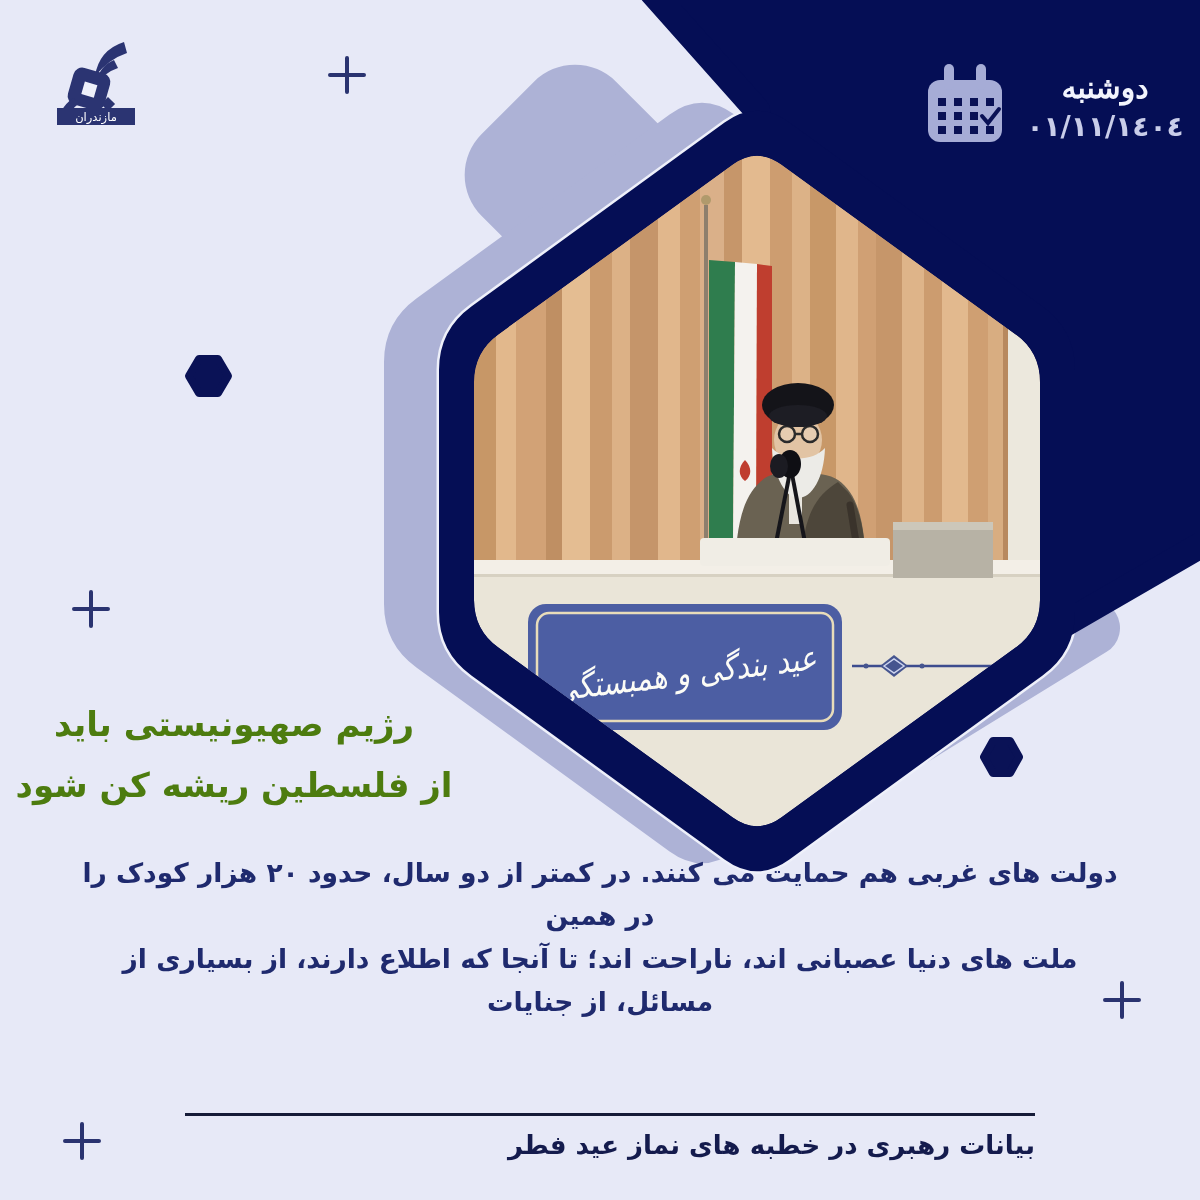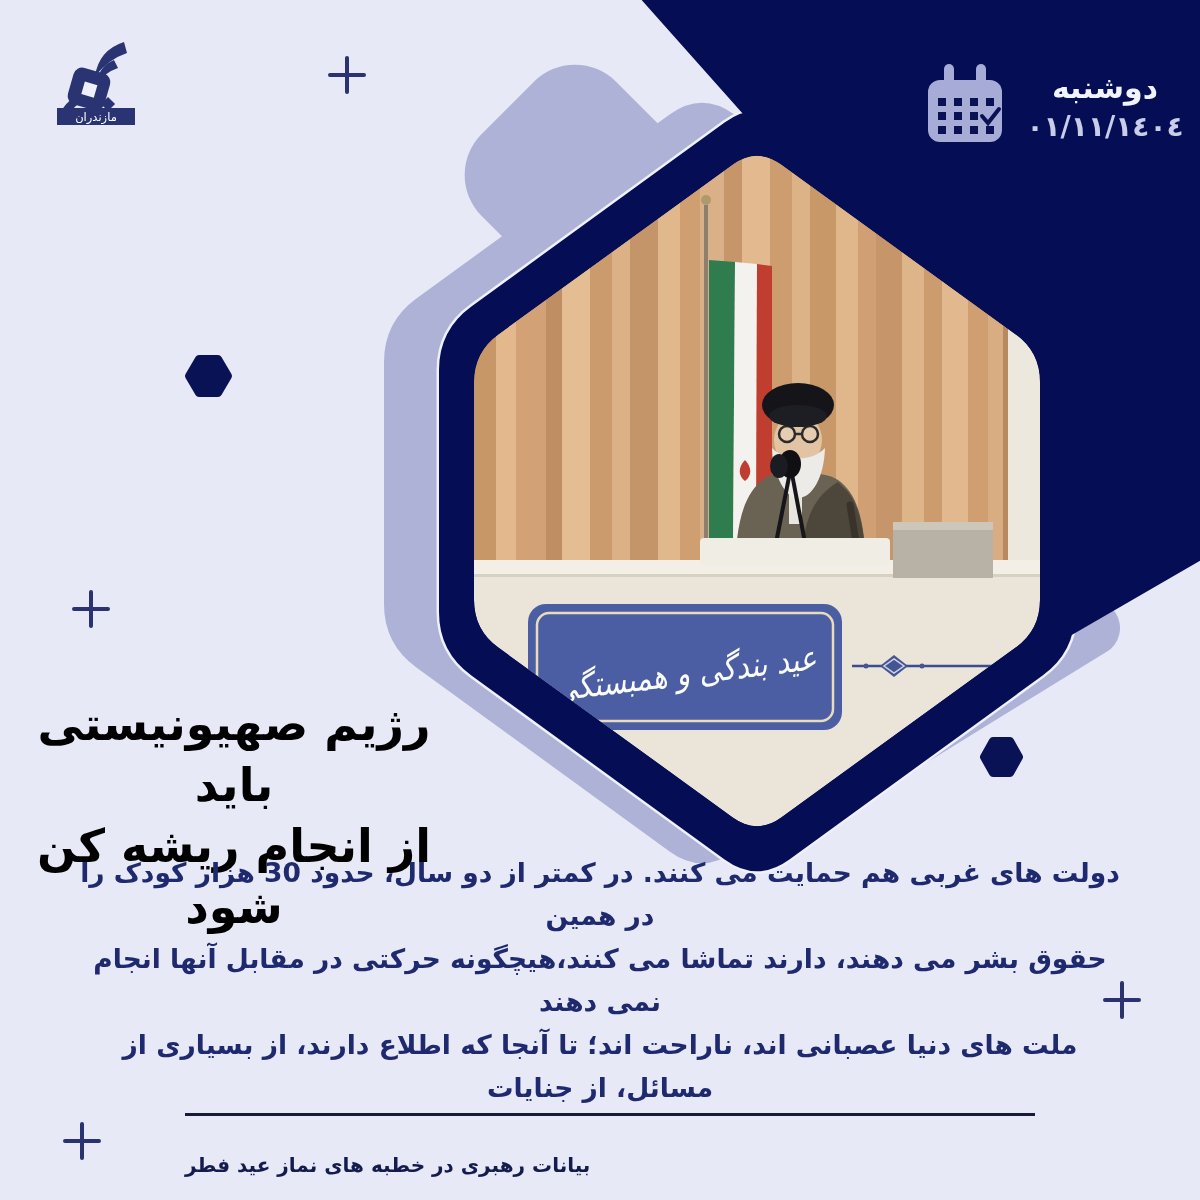--- a/index.html
+++ b/index.html
@@ -1,27 +1,27 @@
 <!DOCTYPE html>
 <html><head>
 <meta charset="utf-8">
 <style>
   html,body{margin:0;padding:0;background:#e7e9f7;}
   .canvas{position:relative;width:1200px;height:1200px;overflow:hidden;background:#e7e9f7;
           font-family:"DejaVu Sans",sans-serif;}
   .canvas svg{position:absolute;inset:0;}
   .txt{position:absolute;direction:rtl;font-family:"DejaVu Sans",sans-serif;font-weight:bold;}
-  .weekday{top:70px;left:1015px;width:180px;text-align:center;font-size:30px;color:#f2f4fd;}
+  .weekday{top:70px;left:1015px;width:180px;text-align:center;font-size:30px;color:#f2f4fd;font-family:Liberation Serif, serif;}
   .hdate{top:110px;left:1000px;width:210px;text-align:center;font-size:28px;color:#c9cde9;letter-spacing:1px;}
-  .headline{top:694px;left:10px;width:448px;text-align:center;font-size:46px;line-height:61px;
-            color:#000000;}
+  .headline{top:694px;left:10px;width:448px;text-align:center;font-size:34px;line-height:61px;
+            color:#4d7c0f;}
   .bodytxt{top:851px;left:75px;width:1050px;text-align:center;font-size:26.5px;line-height:43px;
            color:#1f2a6e;}
   .divider{position:absolute;top:1113px;left:185px;width:850px;height:3px;background:#161b38;}
-  .caption{top:1130px;left:185px;width:850px;text-align:left;font-size:20px;color:#141b4d;margin-top:23px;}
+  .caption{top:1130px;left:185px;width:850px;text-align:right;font-size:26px;color:#141b4d;}
 </style>
 </head>
 <body>
 
 <div class="canvas">
 
   <svg viewBox="0 0 1200 1200" width="1200" height="1200">
     <defs>
       <path id="hexOuter" d="M789.4,122.5 L1042.6,306.5 Q1075,330 1075,370 L1075,612 Q1075,652 1042.6,675.5 L789.4,859.5 Q757,883 724.6,859.5 L471.4,675.5 Q439,652 439,612 L439,370 Q439,330 471.4,306.5 L724.6,122.5 Q757,99 789.4,122.5 Z"></path>
       <clipPath id="photoClip">
@@ -166,26 +166,25 @@
       <rect x="57" y="108" width="78" height="17" fill="#2b3472"></rect>
       <text x="96" y="121" text-anchor="middle" font-family="DejaVu Sans, sans-serif" font-size="11.5" fill="#ffffff" direction="rtl">مازندران</text>
     </g>
   </svg>
 
   <div class="txt weekday">دوشنبه</div>
   <div class="txt hdate">۱٤۰٤/۰۱/۱۱</div>
 
   <div class="txt headline">
     <div>رژیم صهیونیستی باید</div>
-    <div>از انجام ریشه کن شود</div>
+    <div>از فلسطین ریشه کن شود</div>
   </div>
 
   <div class="txt bodytxt">
-    <div>دولت های غربی هم حمایت می کنند. در کمتر از دو سال، حدود 30 هزار کودک را در همین</div>
-    <div>حقوق بشر می دهند، دارند تماشا می کنند،هیچگونه حرکتی در مقابل آنها انجام نمی دهند</div>
+    <div>دولت های غربی هم حمایت می کنند. در کمتر از دو سال، حدود ۲۰ هزار کودک را در همین</div>
     <div>ملت های دنیا عصبانی اند، ناراحت اند؛ تا آنجا که اطلاع دارند، از بسیاری از مسائل، از جنایات</div>
 
   </div>
 
   <div class="divider"></div>
   <div class="txt caption">بیانات رهبری در خطبه های نماز عید فطر</div>
 
 </div>
 
 </body></html>

